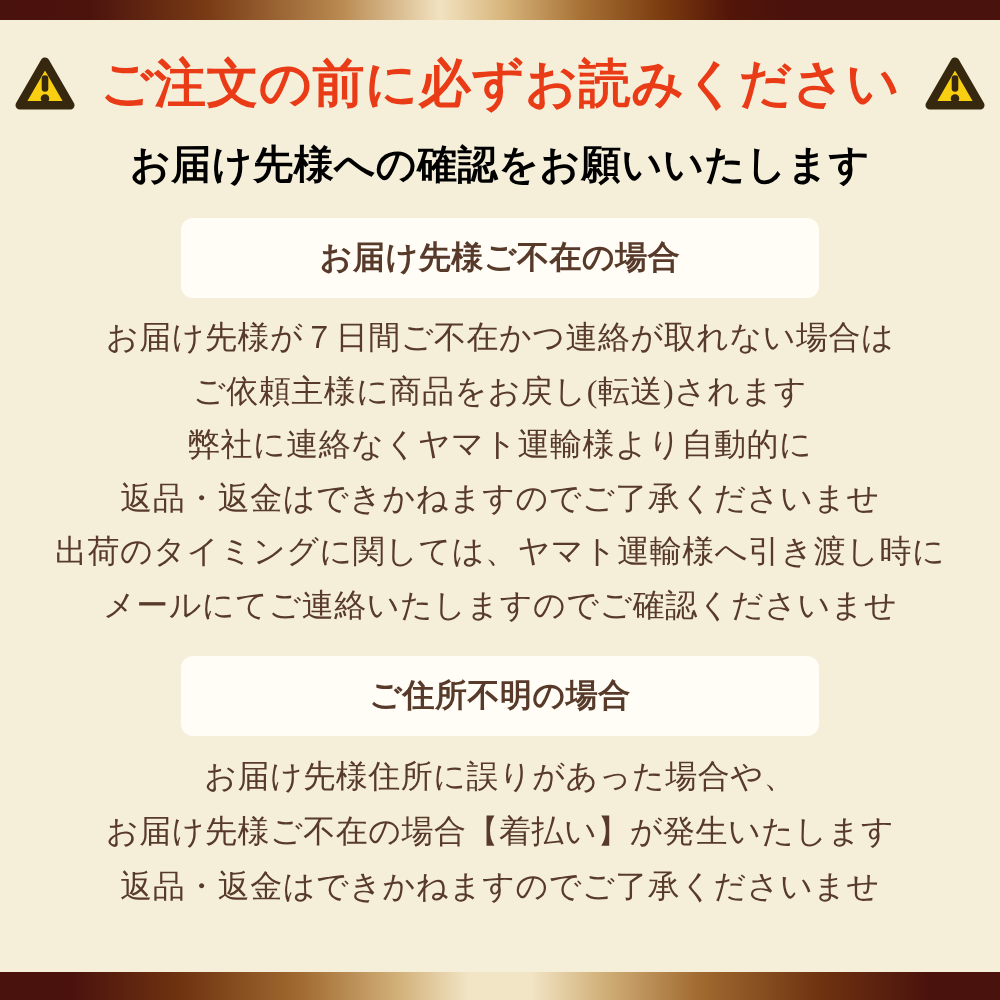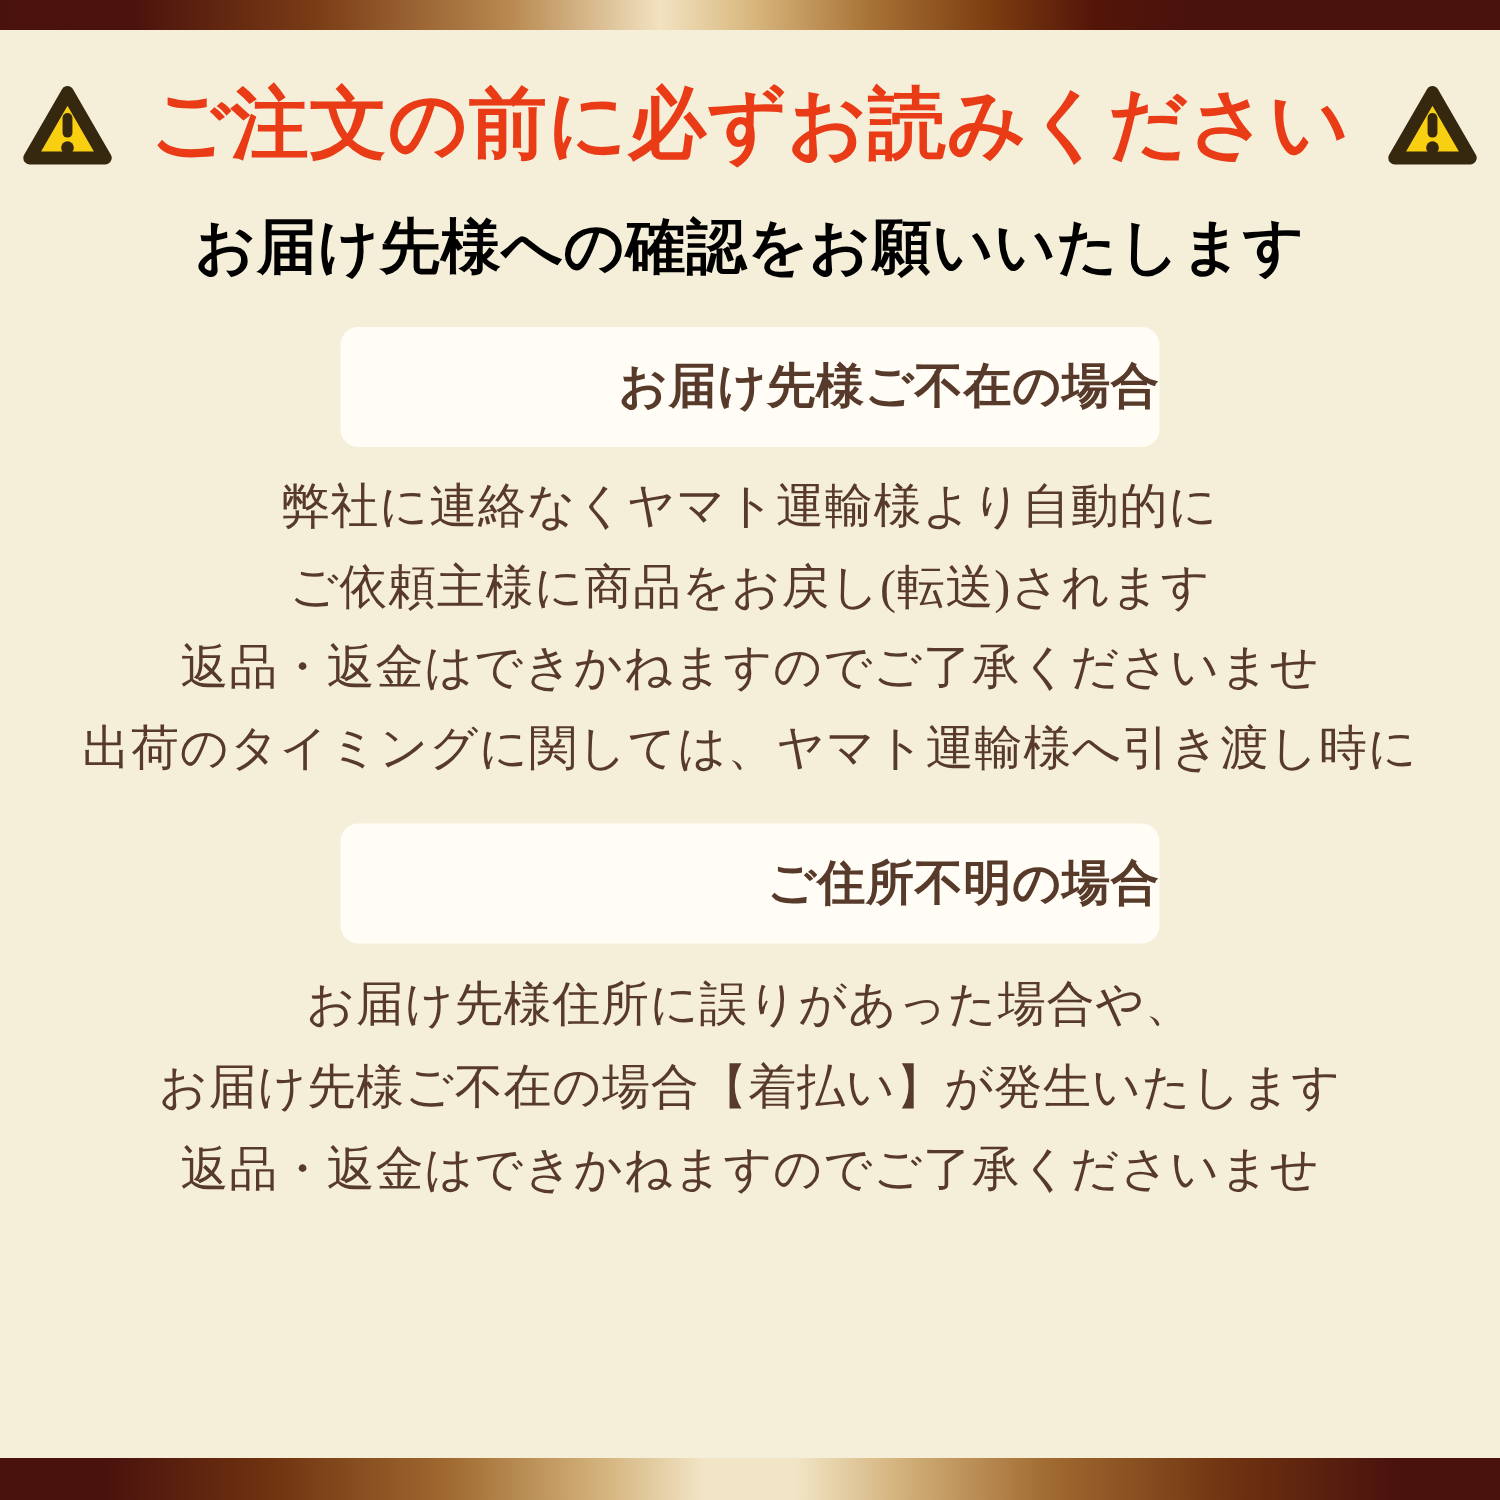--- a/index.html
+++ b/index.html
@@ -48,25 +48,25 @@
   h2.page-subtitle{
     margin:26px 0 0 0;
     text-align:center;
     font-size:40px;line-height:46px;
     font-weight:600;
     color:#000000;
     letter-spacing:0.5px;
     white-space:nowrap;
   }
   .heading-box{
-    width:546px;height:80px;
+    width:638px;height:80px;
     margin:0 auto;
     background:#fffdf5;
     border-radius:12px;
-    display:flex;align-items:center;justify-content:flex-end;
+    display:flex;align-items:center;justify-content:center;
   }
   .heading-box .heading-text{
     font-size:32px;
     font-weight:600;
     color:#583a2b;
     letter-spacing:0.5px;
     white-space:nowrap;
   }
   .box-absence{margin-top:30px;}
   .box-address{margin-top:24px;}
@@ -106,24 +106,26 @@
     </svg>
   </div>
 
   <h2 class="page-subtitle">お届け先様への確認をお願いいたします</h2>
 
   <section>
     <div class="heading-box box-absence">
       <span class="heading-text">お届け先様ご不在の場合</span>
     </div>
     <div class="body-lines first">
+      <p class="line">お届け先様が７日間ご不在かつ連絡が取れない場合は</p>
+      <p class="line">ご依頼主様に商品をお戻し(転送)されます</p>
       <p class="line">弊社に連絡なくヤマト運輸様より自動的に</p>
-      <p class="line">ご依頼主様に商品をお戻し(転送)されます</p>
       <p class="line">返品・返金はできかねますのでご了承くださいませ</p>
       <p class="line">出荷のタイミングに関しては、ヤマト運輸様へ引き渡し時に</p>
+      <p class="line">メールにてご連絡いたしますのでご確認くださいませ</p>
     </div>
   </section>
 
   <section>
     <div class="heading-box box-address">
       <span class="heading-text">ご住所不明の場合</span>
     </div>
     <div class="body-lines second">
       <p class="line">お届け先様住所に誤りがあった場合や、</p>
       <p class="line">お届け先様ご不在の場合【着払い】が発生いたします</p>

